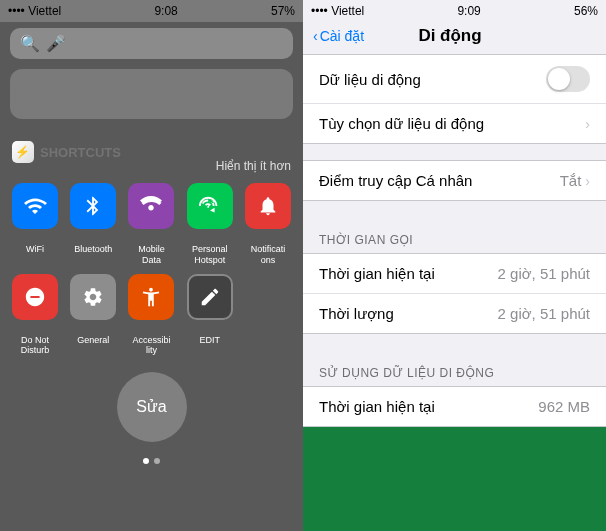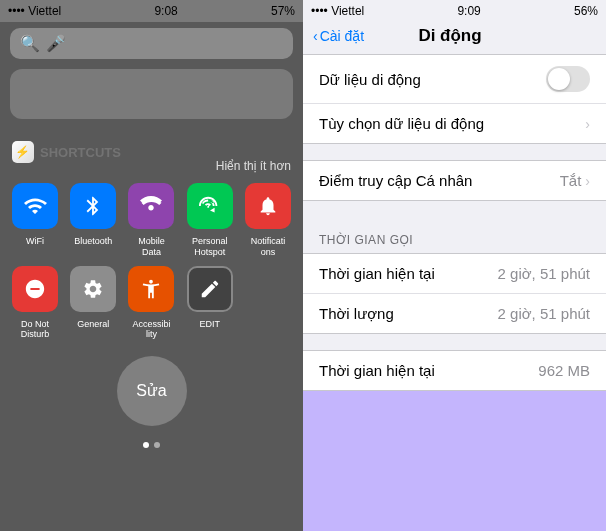--- a/index.html
+++ b/index.html
@@ -78,21 +78,21 @@
       display: grid;
       grid-template-columns: repeat(5, 1fr);
       gap: 8px;
       padding: 6px 10px;
     }
 
     .shortcut-item {
       display: flex;
       flex-direction: column;
       align-items: center;
-      gap: 7px;
+      gap: 15px;
     }
 
     .shortcut-icon {
       width: 46px; height: 46px;
       border-radius: 10px;
       display: flex;
       align-items: center;
       justify-content: center;
       font-size: 22px;
     }
@@ -189,21 +189,21 @@
       flex: 1;
       text-align: center;
       font-size: 17px;
       font-weight: 600;
       color: #000;
     }
 
     .settings-content {
       flex: 1;
       overflow-y: auto;
-      background: #c4b5fd;
+      background: #15803d;
     }
 
     .settings-group {
       background: #fff;
       margin-bottom: 0;
       border-top: 0.5px solid #c8c8cc;
       border-bottom: 0.5px solid #c8c8cc;
     }
 
     .settings-row {
@@ -436,20 +436,21 @@
         <span class="row-value">2 giờ, 51 phút</span>
       </div>
       <div class="settings-row">
         <span class="row-label">Thời lượng</span>
         <span class="row-value">2 giờ, 51 phút</span>
       </div>
     </div>
 
     <div class="spacer"></div>
 
+    <div class="section-header">SỬ DỤNG DỮ LIỆU DI ĐỘNG</div>
     <div class="settings-group">
       <div class="settings-row">
         <span class="row-label">Thời gian hiện tại</span>
         <span class="row-value">962 MB</span>
       </div>
     </div>
   </div>
 </div>
 
 </body></html>

